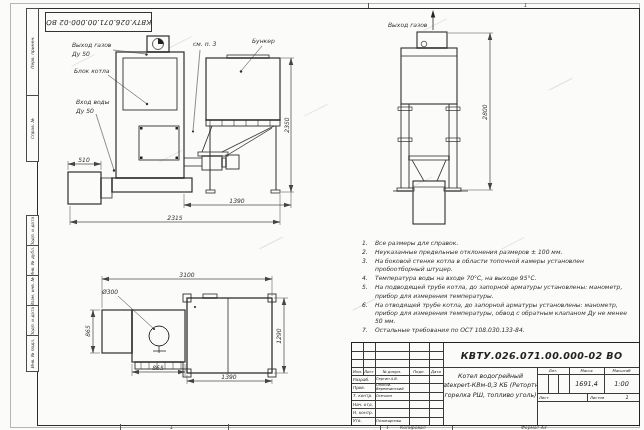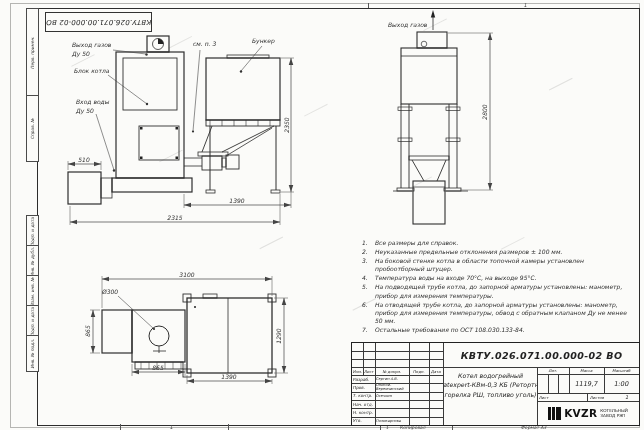--- a/index.html
+++ b/index.html
@@ -361,30 +361,22 @@
 
     <div class="cell ttl" style="left:92px;top:24px;width:93px;height:58px;">
       <span>Котел водогрейный</span>
       <span>Heatexpert-КВм-0,3 КБ (Ретортная</span>
       <span>горелка РШ, топливо уголь)</span>
     </div>
 
     <div class="cell hcell" style="left:185px;top:24px;width:32px;height:7px;">Лит.</div>
     <div class="cell hcell" style="left:217px;top:24px;width:35px;height:7px;">Масса</div>
     <div class="cell hcell" style="left:252px;top:24px;width:35px;height:7px;">Масштаб</div>
-    <div class="cell val" style="left:217px;top:31px;width:35px;height:19px;">1119,7</div>
+    <div class="cell val" style="left:217px;top:31px;width:35px;height:19px;">1691,4</div>
     <div class="cell val" style="left:252px;top:31px;width:35px;height:19px;">1:00</div>
 
     <div class="cell hcell" style="left:187px;top:50px;width:20px;height:8px;justify-content:flex-start;">Лист</div>
     <div class="cell hcell" style="left:238px;top:50px;width:24px;height:8px;justify-content:flex-start;">Листов</div>
     <div class="cell hcell" style="left:268px;top:50px;width:14px;height:8px;font-size:5px;">1</div>
 
-    <div class="cell logo-row" style="left:185px;top:58px;width:102px;height:24px;">
-      <div class="logo-mark"></div>
-      <div class="logo-txt">KVZR</div>
-      <div class="logo-cap">
-        <span>КОТЕЛЬНЫЙ</span>
-        <span>ЗАВОД РЭП</span>
-      </div>
-    </div>
   </div>
 
 </div>
 
 </body></html>

